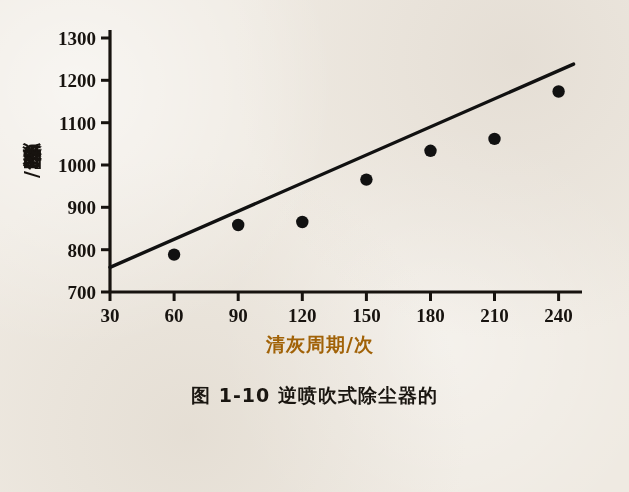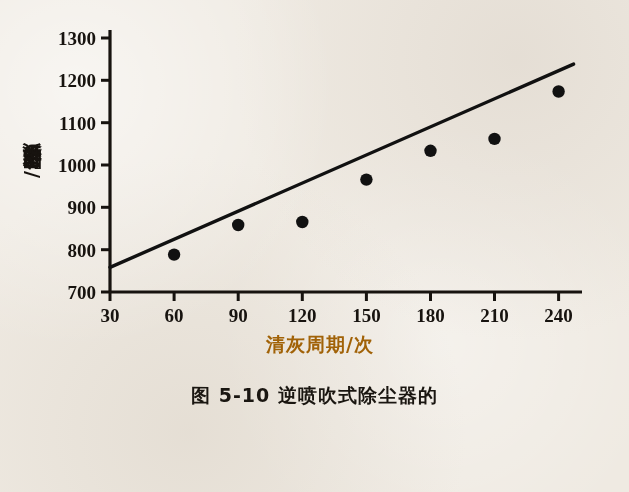--- a/index.html
+++ b/index.html
@@ -162,16 +162,16 @@
         <circle cx="494.5" cy="138.9" r="6.2" fill="#111111"></circle>
         <circle cx="558.6" cy="91.5" r="6.2" fill="#111111"></circle>
       </g>
     </svg>
 
     <div class="ylabel">除尘器压力损失/Pa</div>
     <div class="xlabel">清灰周期/次</div>
   </div>
 
   <div class="caption">
-    <span>图 5-10    逆喷吹式除尘器的</span>
+    <span>图 1-10    逆喷吹式除尘器的</span>
   </div>
 
 </div>
 
 </body></html>

